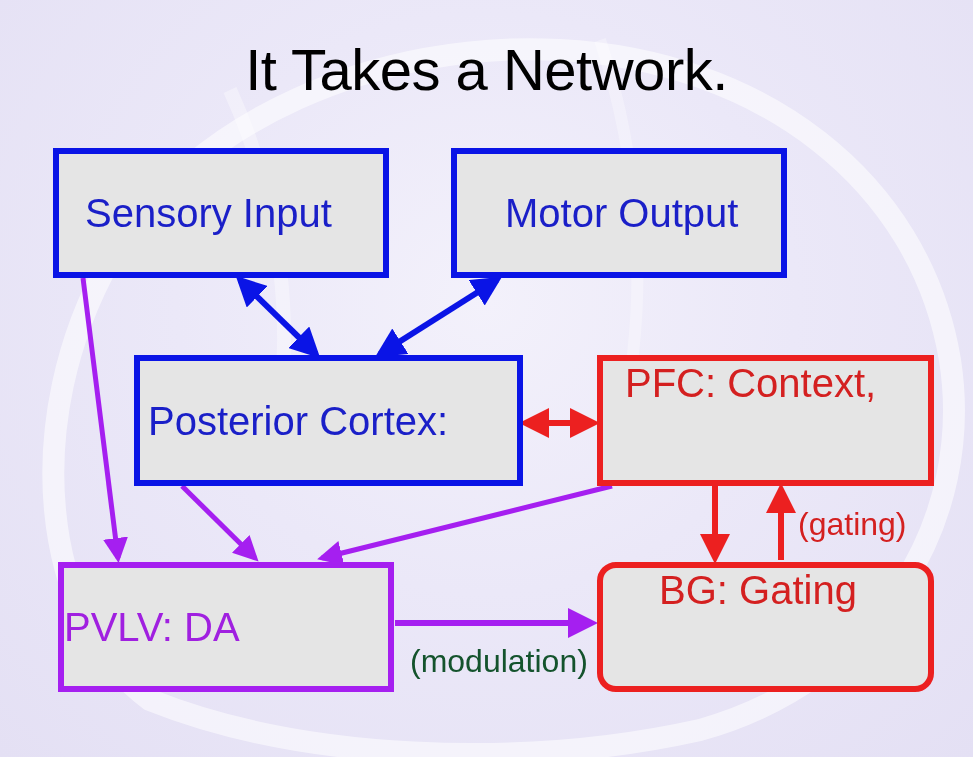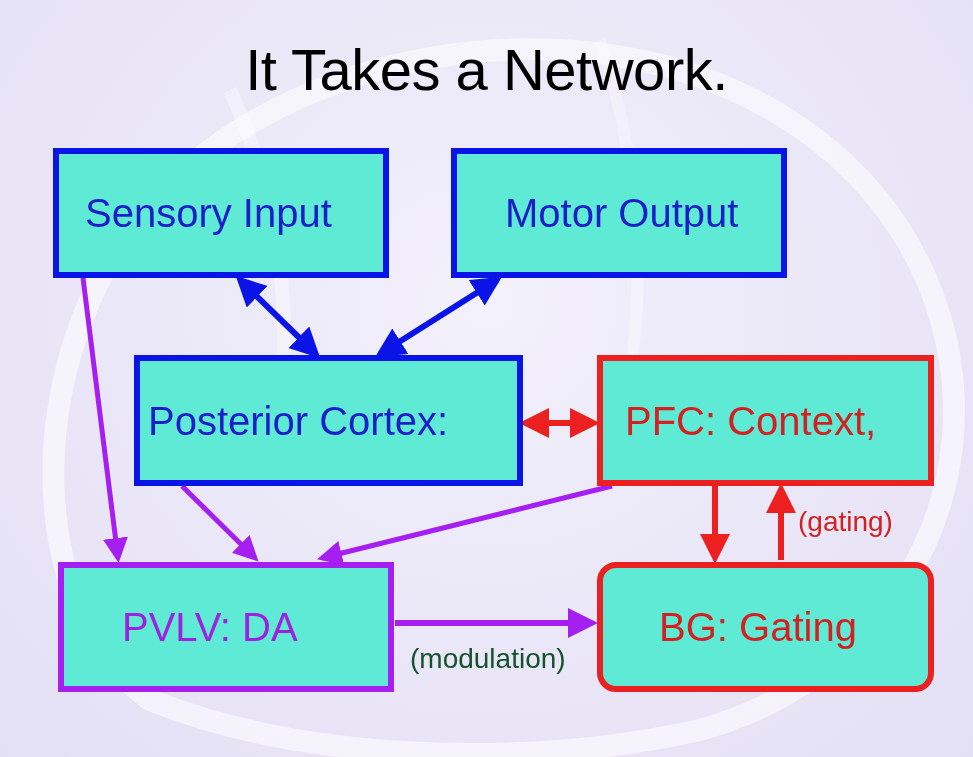--- a/index.html
+++ b/index.html
@@ -8,29 +8,29 @@
     font-family: "Liberation Sans", sans-serif;
     background: radial-gradient(ellipse at 50% 40%, #f3f1fb 0%, #ebe8f8 45%, #e4e0f4 100%);
   }
   .bg-deco { position: absolute; inset: 0; z-index: 0; }
   .title {
     position: absolute; left: 0; top: 36px; width: 973px; text-align: center;
     font-size: 58px; color: #000; z-index: 2; letter-spacing: -0.5px;
   }
   svg.diagram { position: absolute; left: 0; top: 0; z-index: 1; }
   .box {
-    position: absolute; box-sizing: border-box; background: #5eead4;
+    position: absolute; box-sizing: border-box; background: #e5e5e5;
     border: 6px solid; z-index: 2;
     display: flex; flex-direction: column; justify-content: center;
     font-size: 40px; line-height: 44px;
   }
   .blue { border-color: #0a14e6; color: #1a1fc8; }
-  .red { border-color: #ec2020; color: #d42020; }
+  .red { border-color: #ec2020; color: #d42020; justify-content: space-between; }
   .purple { border-color: #a51ff0; color: #a020e0; }
-  .edge-label { position: absolute; font-size: 28px; z-index: 2; }
+  .edge-label { position: absolute; font-size: 32px; z-index: 2; }
 </style>
 </head>
 <body>
 
 <svg class="bg-deco" width="973" height="757" viewBox="0 0 973 757">
   <path d="M150 700 C 40 620, 20 420, 110 260 C 190 120, 380 40, 560 50 C 760 60, 920 180, 950 360 C 975 520, 880 680, 700 730 C 520 770, 300 760, 150 700 Z" fill="none" stroke="#ffffff" stroke-opacity="0.55" stroke-width="22"></path>
   <path d="M230 90 C 280 200, 300 330, 270 470" fill="none" stroke="#ffffff" stroke-opacity="0.35" stroke-width="14"></path>
   <path d="M600 40 C 640 160, 650 300, 620 430" fill="none" stroke="#ffffff" stroke-opacity="0.3" stroke-width="12"></path>
 </svg>
 
@@ -72,21 +72,21 @@
 </div>
 
 <div class="box blue" style="left:134px; top:355px; width:389px; height:131px; padding-left:8px;">
   <div>Posterior Cortex:</div>
 </div>
 
 <div class="box red" style="left:597px; top:355px; width:337px; height:131px; padding-left:22px;">
   <div>PFC: Context,</div>
 </div>
 
-<div class="box purple" style="left:58px; top:562px; width:336px; height:130px; padding-left:58px;">
+<div class="box purple" style="left:58px; top:562px; width:336px; height:130px; ">
   <div>PVLV: DA</div>
 </div>
 
 <div class="box red" style="left:597px; top:562px; width:337px; height:130px; padding-left:56px;border-radius:19px;">
   <div>BG: Gating</div>
 </div>
 
 <div class="edge-label" style="left:410px; top:643px; color:#14532d;">(modulation)</div>
 <div class="edge-label" style="left:798px; top:506px; color:#d42020;">(gating)</div>
 

